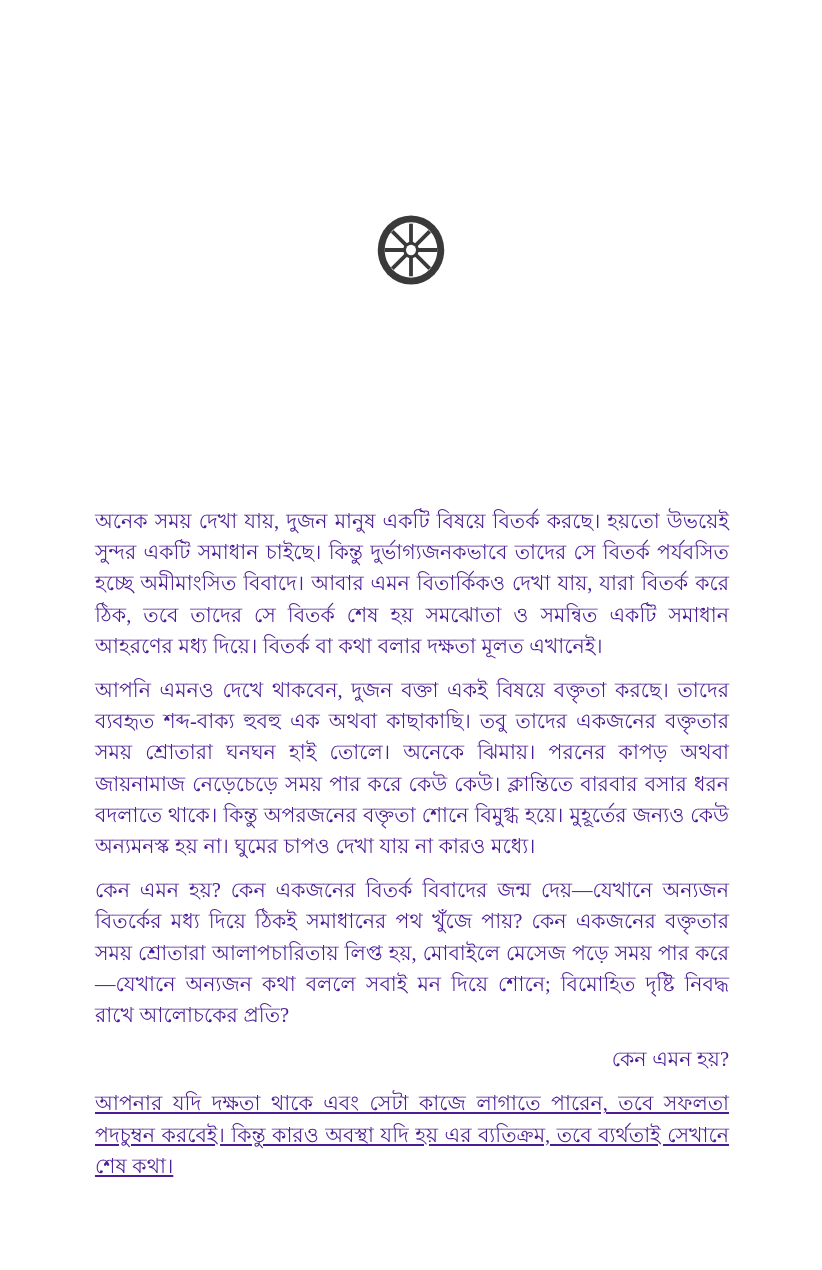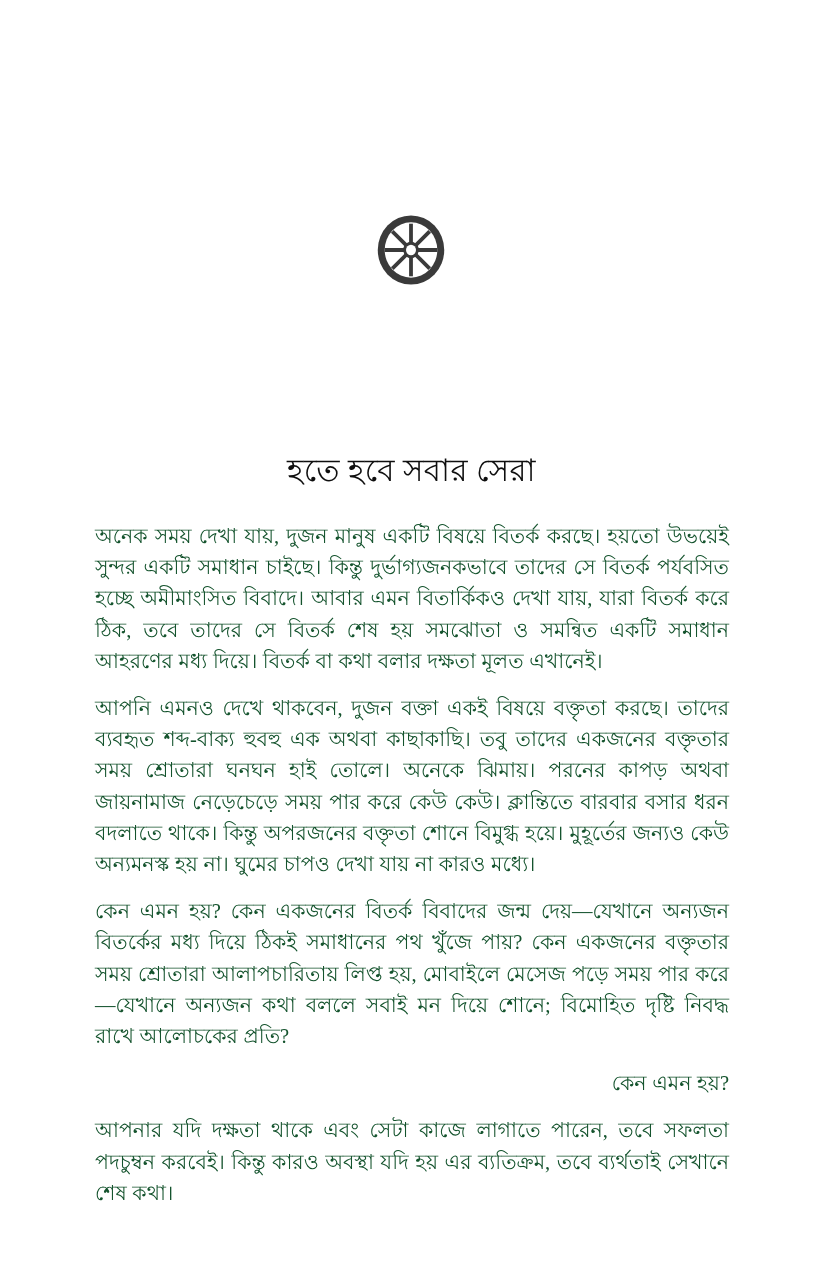--- a/index.html
+++ b/index.html
@@ -54,29 +54,29 @@
   }
 
   
   .body-copy {
     position: absolute;
     top: 505px;
     left: 95px;
     width: 634px;
   }
   .para {
-    margin: 16px 0 13px 0;
+    margin: 1px 0 13px 0;
     font-size: 20.5px;
     line-height: 31.2px;
     text-align: justify;
     text-justify: inter-word;
-    color: #14532d;
+    color: #4c1d95;
     word-spacing: 0.5px;
   }
-  .para:last-child { margin-bottom: 0; }
+  .para:last-child { margin-bottom: 0; text-decoration: underline; }
   .para.short {
     text-align: right;
   }
 </style>
 </head>
 <body>
 
 <div class="page">
 
   <div class="ornament-wrap">
@@ -94,21 +94,20 @@
           <line x1="12" y1="52" x2="88" y2="52"></line>
           <line x1="23" y1="25" x2="77" y2="79"></line>
           <line x1="77" y1="25" x2="23" y2="79"></line>
         </g>
         <ellipse cx="50" cy="52" rx="11" ry="11.5" fill="#3a3a3a"></ellipse>
         <ellipse cx="50" cy="52" rx="7.2" ry="7.6" fill="#ffffff"></ellipse>
       </g>
     </svg>
   </div>
 
-  <h1 class="chapter-title">হতে হবে সবার সেরা</h1>
 
   <div class="body-copy">
     <p class="para">অনেক সময় দেখা যায়, দুজন মানুষ একটি বিষয়ে বিতর্ক করছে। হয়তো উভয়েই সুন্দর একটি সমাধান চাইছে। কিন্তু দুর্ভাগ্যজনকভাবে তাদের সে বিতর্ক পর্যবসিত হচ্ছে অমীমাংসিত বিবাদে। আবার এমন বিতার্কিকও দেখা যায়, যারা বিতর্ক করে ঠিক, তবে তাদের সে বিতর্ক শেষ হয় সমঝোতা ও সমন্বিত একটি সমাধান আহরণের মধ্য দিয়ে। বিতর্ক বা কথা বলার দক্ষতা মূলত এখানেই।</p>
     <p class="para">আপনি এমনও দেখে থাকবেন, দুজন বক্তা একই বিষয়ে বক্তৃতা করছে। তাদের ব্যবহৃত শব্দ-বাক্য হুবহু এক অথবা কাছাকাছি। তবু তাদের একজনের বক্তৃতার সময় শ্রোতারা ঘনঘন হাই তোলে। অনেকে ঝিমায়। পরনের কাপড় অথবা জায়নামাজ নেড়েচেড়ে সময় পার করে কেউ কেউ। ক্লান্তিতে বারবার বসার ধরন বদলাতে থাকে। কিন্তু অপরজনের বক্তৃতা শোনে বিমুগ্ধ হয়ে। মুহূর্তের জন্যও কেউ অন্যমনস্ক হয় না। ঘুমের চাপও দেখা যায় না কারও মধ্যে।</p>
     <p class="para">কেন এমন হয়? কেন একজনের বিতর্ক বিবাদের জন্ম দেয়—যেখানে অন্যজন বিতর্কের মধ্য দিয়ে ঠিকই সমাধানের পথ খুঁজে পায়? কেন একজনের বক্তৃতার সময় শ্রোতারা আলাপচারিতায় লিপ্ত হয়, মোবাইলে মেসেজ পড়ে সময় পার করে—যেখানে অন্যজন কথা বললে সবাই মন দিয়ে শোনে; বিমোহিত দৃষ্টি নিবদ্ধ রাখে আলোচকের প্রতি?</p>
     <p class="para short">কেন এমন হয়?</p>
     <p class="para">আপনার যদি দক্ষতা থাকে এবং সেটা কাজে লাগাতে পারেন, তবে সফলতা পদচুম্বন করবেই। কিন্তু কারও অবস্থা যদি হয় এর ব্যতিক্রম, তবে ব্যর্থতাই সেখানে শেষ কথা।</p>
   </div>
 
 </div>

